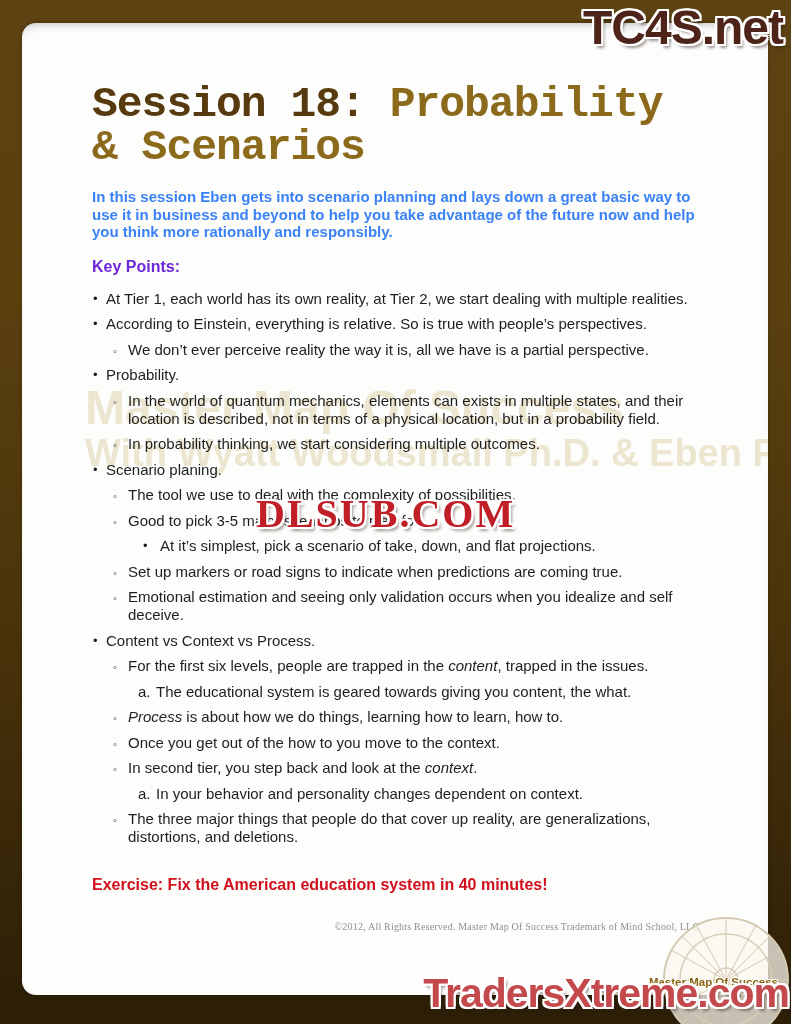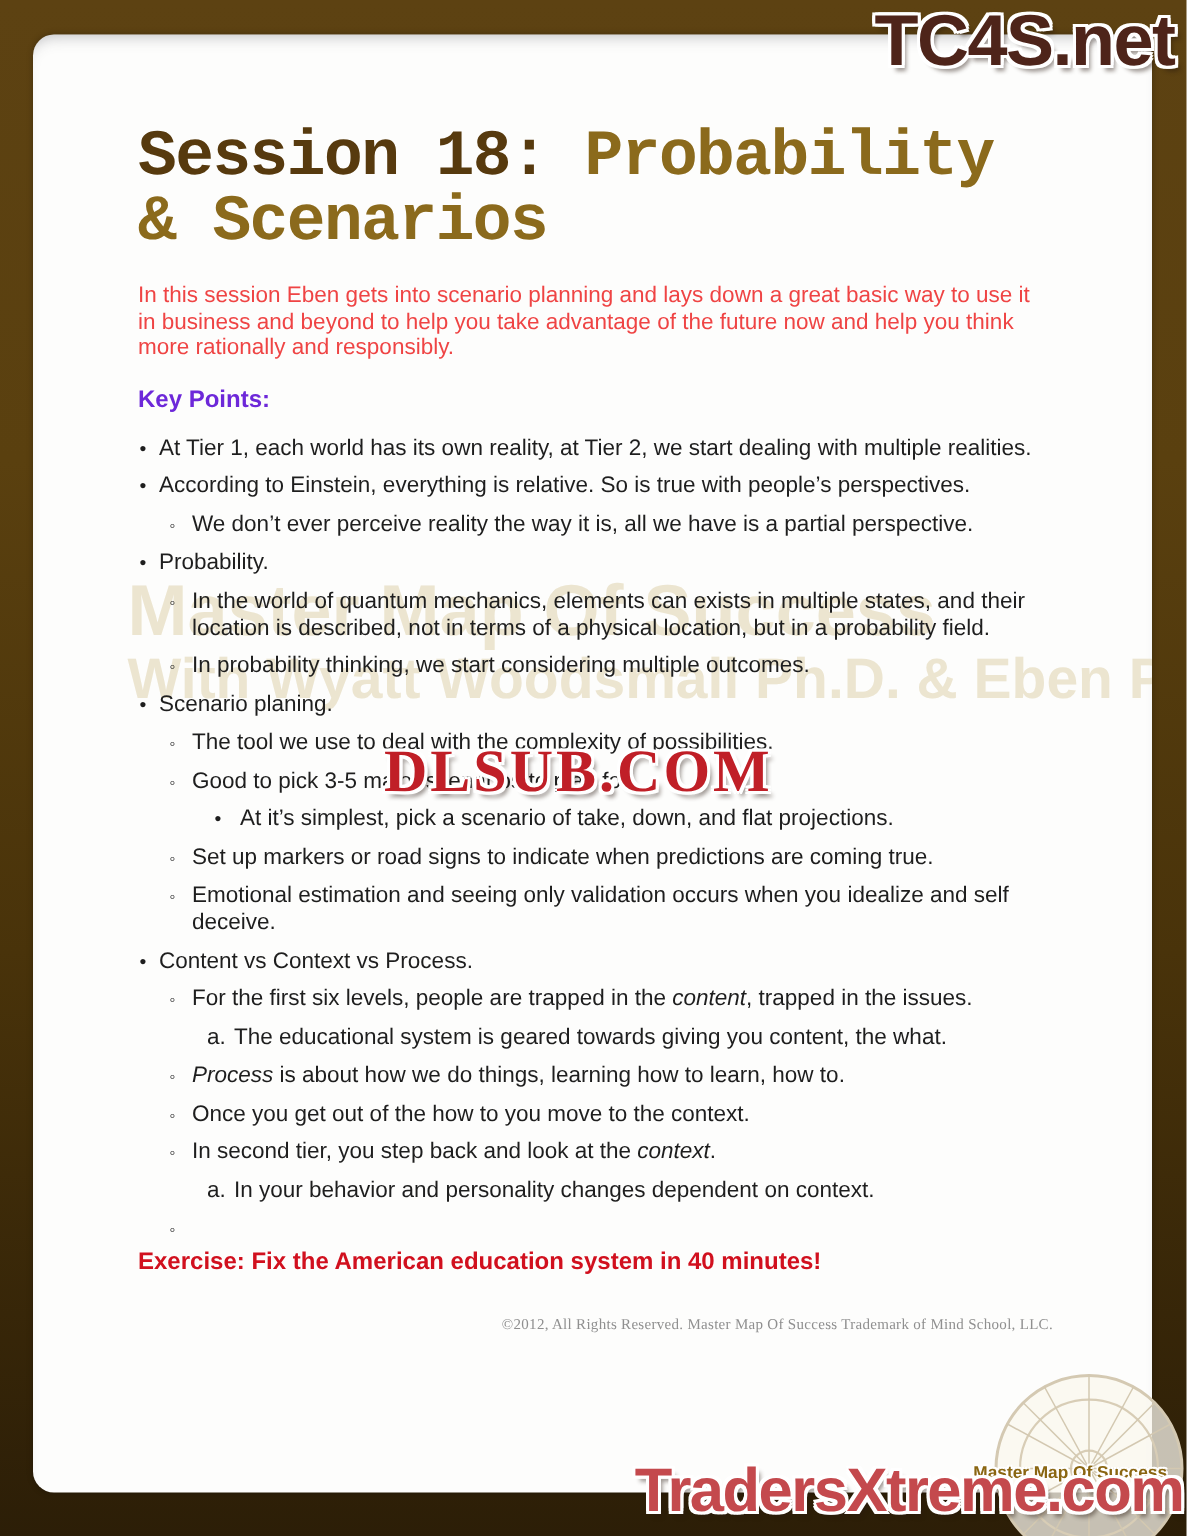--- a/index.html
+++ b/index.html
@@ -13,21 +13,21 @@
     position:absolute;left:22px;top:23px;width:746px;height:972px;
     background:#fdfdfc;border-radius:14px;overflow:hidden;
     box-shadow:inset 0 8px 10px -7px rgba(70,70,80,.35), 0 0 4px rgba(0,0,0,.25);
   }
   .content{position:relative;z-index:2;padding:60px 66px 0 70px;}
   
   .title{font-size:43px;line-height:43px;font-weight:700;letter-spacing:-1px;margin:0;font-family:Liberation Mono, monospace;}
   .title .t-prefix{color:#573a0e;}
   .title .t-hl{color:#8b6a1c;}
   
-  .intro{margin-top:19px;font-size:15px;line-height:17.6px;font-weight:400;color:#ef4444;}
+  .intro{margin-top:19px;font-size:15px;line-height:17.6px;font-weight:700;color:#3b82f6;}
   
   .kp-head{margin-top:17px;font-size:16px;font-weight:700;color:#6d28d9;}
   
   .kp-list{margin-top:14px;font-size:15px;line-height:18px;color:#1e1e1e;}
   .kp{position:relative;margin-bottom:7.5px;}
   .kp .marker{position:absolute;top:0;color:#1e1e1e;}
   .kp-l1{padding-left:14px;}  .kp-l1 .marker{left:1px;font-size:13px;}
   .kp-l2{padding-left:36px;}  .kp-l2 .marker{left:21px;font-size:11px;top:1px;}
   .kp-l3{padding-left:68px;}  .kp-l3 .marker{left:51px;font-size:13px;}
   .kp-a{padding-left:64px;}   .kp-a .marker{left:46px;font-size:15px;}
@@ -90,21 +90,21 @@
         <div class="kp kp-l3"><span class="marker">•</span><span><span>At it’s simplest, pick a scenario of take, down, and flat projections.</span></span></div>
         <div class="kp kp-l2"><span class="marker">◦</span><span><span>Set up markers or road signs to indicate when predictions are coming true.</span></span></div>
         <div class="kp kp-l2"><span class="marker">◦</span><span><span>Emotional estimation and seeing only validation occurs when you idealize and self deceive.</span></span></div>
         <div class="kp kp-l1"><span class="marker">•</span><span><span>Content vs Context vs Process.</span></span></div>
         <div class="kp kp-l2"><span class="marker">◦</span><span><span>For the first six levels, people are trapped in the </span><em>content</em><span>, trapped in the issues.</span></span></div>
         <div class="kp kp-a"><span class="marker">a.</span><span><span>The educational system is geared towards giving you content, the what.</span></span></div>
         <div class="kp kp-l2"><span class="marker">◦</span><span><em>Process</em><span> is about how we do things, learning how to learn, how to.</span></span></div>
         <div class="kp kp-l2"><span class="marker">◦</span><span><span>Once you get out of the how to you move to the context.</span></span></div>
         <div class="kp kp-l2"><span class="marker">◦</span><span><span>In second tier, you step back and look at the </span><em>context</em><span>.</span></span></div>
         <div class="kp kp-a"><span class="marker">a.</span><span><span>In your behavior and personality changes dependent on context.</span></span></div>
-        <div class="kp kp-l2"><span class="marker">◦</span></div>
+        <div class="kp kp-l2"><span class="marker">◦</span><span><span>The three major things that people do that cover up reality, are generalizations, distortions, and deletions.</span></span></div>
       </div>
 
     <p class="exercise">Exercise: Fix the American education system in 40 minutes!</p>
 
     <p class="footer">©2012, All Rights Reserved. Master Map Of Success Trademark of Mind School, LLC.</p>
   </div>
 </div>
 
 <div class="wm-tc4s outline">TC4S.net</div>
 <div class="wm-dlsub outline">DLSUB.COM</div>

